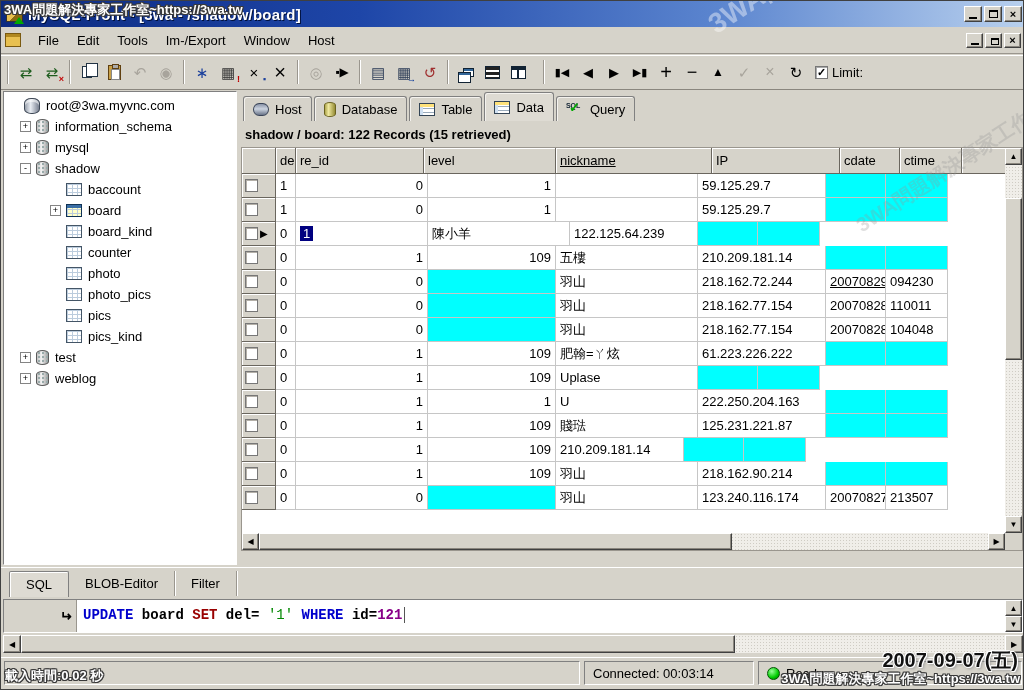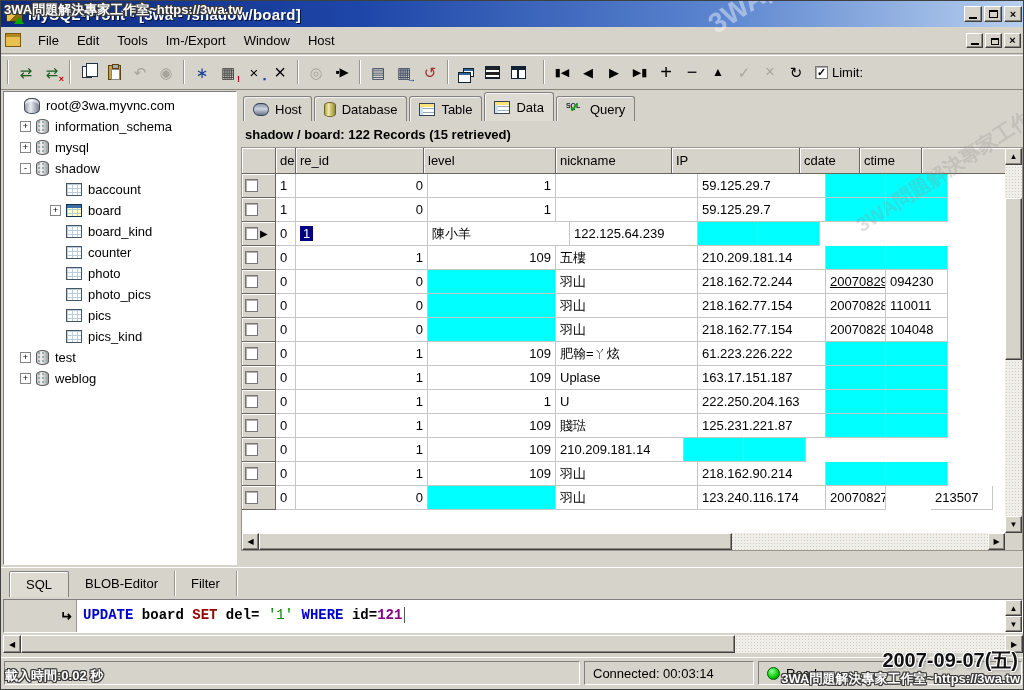--- a/index.html
+++ b/index.html
@@ -402,21 +402,21 @@
       </div>
     </div>
   <div class="rec-header">shadow / board: 122 Records (15 retrieved)</div>
   <div class="grid-outer">
     <div class="g-scrollable">
       <div class="g-head">
           <div class="ghc" style="width: 34px;"></div>
           <div class="ghc" style="width: 20px;">de</div>
           <div class="ghc" style="width: 128px;">re_id</div>
           <div class="ghc" style="width: 132px;">level</div>
-          <div class="ghc" style="width: 116px;">nickname</div>
+          <div class="ghc" style="width: 156px; text-decoration: underline;">nickname</div>
           <div class="ghc" style="width: 128px;">IP</div>
           <div class="ghc" style="width: 60px;">cdate</div>
           <div class="ghc" style="width: 62px;">ctime</div>
           <div class="ghc-fill"></div>
         </div>
       <div>
           <div class="grow">
             <div class="gsel">
               <span class="cb"></span>
             </div>
@@ -513,21 +513,20 @@
             <div class="gcell nullc" style="width: 62px;"></div>
           </div>
           <div class="grow">
             <div class="gsel">
               <span class="cb"></span>
             </div>
             <div class="gcell" style="width: 20px;">0</div>
             <div class="gcell num" style="width: 132px;">1</div>
             <div class="gcell num" style="width: 128px;">109</div>
             <div class="gcell" style="width: 142px;">Uplase</div>
-            <div class="gcell" style="width: 128px;">163.17.151.187</div>
             <div class="gcell nullc" style="width: 60px;"></div>
             <div class="gcell nullc" style="width: 62px;"></div>
           </div>
           <div class="grow">
             <div class="gsel">
               <span class="cb"></span>
             </div>
             <div class="gcell" style="width: 20px;">0</div>
             <div class="gcell num" style="width: 132px;">1</div>
             <div class="gcell num" style="width: 128px;">1</div>
@@ -574,21 +573,21 @@
           <div class="grow">
             <div class="gsel">
               <span class="cb"></span>
             </div>
             <div class="gcell" style="width: 20px;">0</div>
             <div class="gcell num" style="width: 132px;">0</div>
             <div class="gcell nullc num" style="width: 128px;"></div>
             <div class="gcell" style="width: 142px;">羽山</div>
             <div class="gcell" style="width: 128px;">123.240.116.174</div>
             <div class="gcell" style="width: 60px;">20070827</div>
-            <div class="gcell" style="width: 62px; margin-left: 45px;">213507</div>
+            <div class="gcell" style="width: 62px;">213507</div>
           </div>
         </div>
     </div>
     <div class="g-vscroll sb-track">
       <div class="sb-btn up">▲</div>
       <div class="sb-thumb"></div>
       <div class="sb-btn down">▼</div>
     </div>
     <div class="g-hscroll sb-track">
       <div class="sb-btn left">◀</div>

